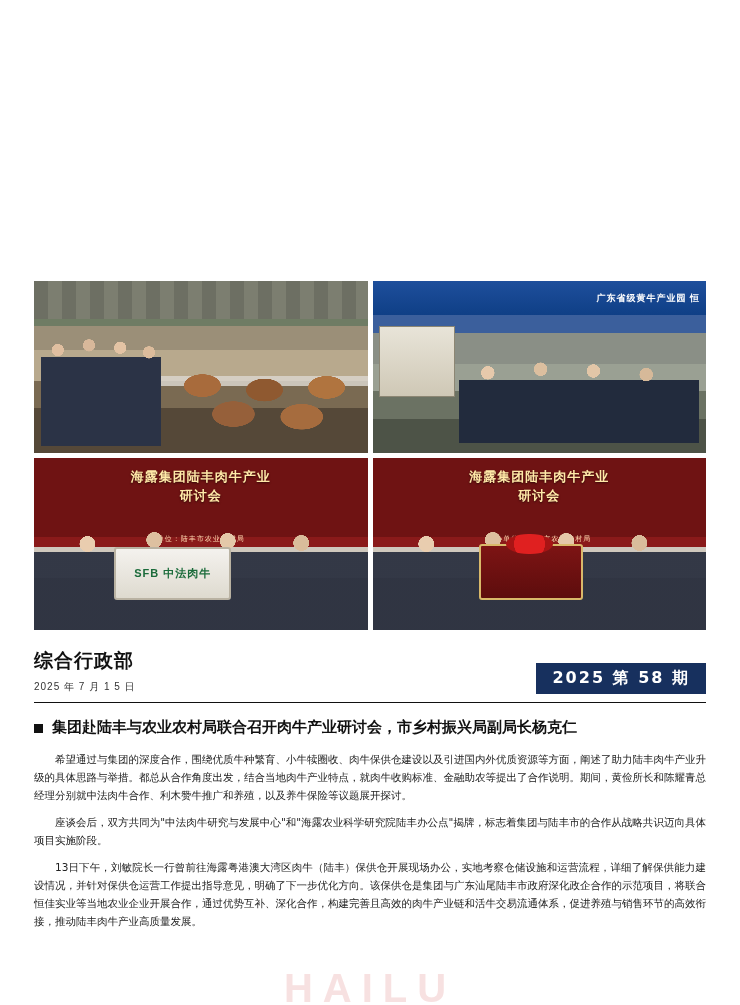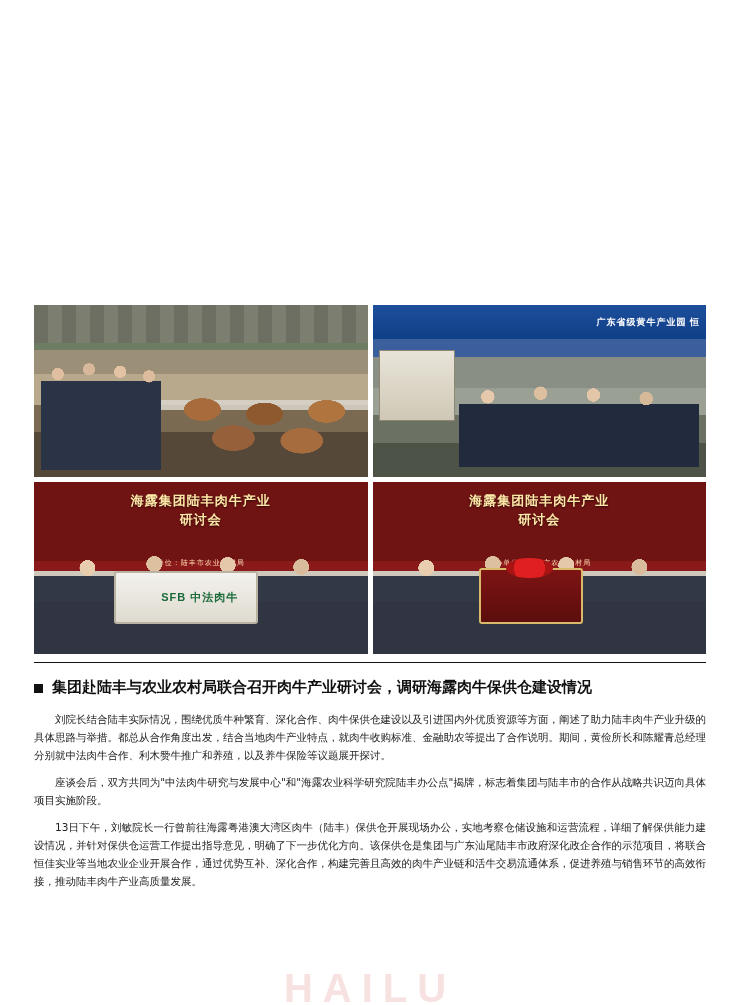--- a/index.html
+++ b/index.html
@@ -7,21 +7,20 @@
     width:740px;height:1005px;
     background:#ffffff;
     font-family:"Liberation Sans","DejaVu Sans",sans-serif;
     position:relative;
     overflow:hidden;
   }
   .page{
     position:absolute;inset:0;
     padding:28px 34px 0 34px;
     box-sizing:border-box;
-    margin-top:24px;
   }
 
   
   .photos{width:672px;}
   .photo{
     position:relative;overflow:hidden;
     background:#2b2b2b;
   }
 
   .row1{height:248px;margin-bottom:5px;}
@@ -120,21 +119,21 @@
       radial-gradient(circle 13px at 16% 14%, #e9cdaf 0 60%, transparent 62%),
       radial-gradient(circle 13px at 36% 10%, #ddc0a0 0 60%, transparent 62%),
       radial-gradient(circle 13px at 58% 11%, #e4c8a9 0 60%, transparent 62%),
       radial-gradient(circle 13px at 80% 13%, #d9bc9b 0 60%, transparent 62%),
       linear-gradient(transparent 0 22%, rgba(38,44,60,.92) 22% 100%);
   }
   .p4 .plaque{
     position:absolute;left:24%;top:52%;width:34%;height:28%;
     background:linear-gradient(#f4f2ee,#dedacf);
     border:2px solid #b9b2a2;border-radius:3px;
-    display:flex;align-items:center;justify-content:center;padding-left:27px;
+    display:flex;align-items:center;justify-content:center;
   }
   .p4 .plaque .logo{
     color:#1b6b3a;font-weight:bold;font-size:11px;letter-spacing:1px;
   }
   .p5 .plaque{
     position:absolute;left:32%;top:50%;width:30%;height:30%;
     background:linear-gradient(#7d1414,#5d0d0d);
     border:2px solid #d9b96a;border-radius:3px;
   }
   .p5 .ribbon{
@@ -232,27 +231,34 @@
         </div>
         <div class="sub">主办单位：陆丰市农业农村局</div>
         <div class="figs"></div>
         <div class="plaque"></div>
         <div class="ribbon"></div>
       </div>
     </div>
 
   </div>
 
+  <div class="masthead">
+    <div class="mh-left">
+      <div class="dept">综合行政部</div>
+      <div class="date">2025 年 7 月 1 5 日</div>
+    </div>
+    <div class="issue">2025  第 58 期</div>
+  </div>
   <div class="rule"></div>
 
   <div class="headline">
     <span class="bullet"></span>
-    <h1>集团赴陆丰与农业农村局联合召开肉牛产业研讨会，调研海露肉牛保供仓建设情况</h1>
+    <h1>集团赴陆丰与农业农村局联合召开肉牛产业研讨会，市乡村振兴局副局长杨克仁</h1>
   </div>
 
   <div class="body">
-    <p>刘院长结合陆丰实际情况，围绕优质牛种繁育、深化合作、肉牛保供仓建设以及引进国内外优质资源等方面，阐述了助力陆丰肉牛产业升级的具体思路与举措。都总从合作角度出发，结合当地肉牛产业特点，就肉牛收购标准、金融助农等提出了合作说明。期间，黄俭所长和陈耀青总经理分别就中法肉牛合作、利木赞牛推广和养殖，以及养牛保险等议题展开探讨。</p>
+    <p>希望通过与集团的深度合作，围绕优质牛种繁育、小牛犊圈收、肉牛保供仓建设以及引进国内外优质资源等方面，阐述了助力陆丰肉牛产业升级的具体思路与举措。都总从合作角度出发，结合当地肉牛产业特点，就肉牛收购标准、金融助农等提出了合作说明。期间，黄俭所长和陈耀青总经理分别就中法肉牛合作、利木赞牛推广和养殖，以及养牛保险等议题展开探讨。</p>
     <p>座谈会后，双方共同为"中法肉牛研究与发展中心"和"海露农业科学研究院陆丰办公点"揭牌，标志着集团与陆丰市的合作从战略共识迈向具体项目实施阶段。</p>
     <p>13日下午，刘敏院长一行曾前往海露粤港澳大湾区肉牛（陆丰）保供仓开展现场办公，实地考察仓储设施和运营流程，详细了解保供能力建设情况，并针对保供仓运营工作提出指导意见，明确了下一步优化方向。该保供仓是集团与广东汕尾陆丰市政府深化政企合作的示范项目，将联合恒佳实业等当地农业企业开展合作，通过优势互补、深化合作，构建完善且高效的肉牛产业链和活牛交易流通体系，促进养殖与销售环节的高效衔接，推动陆丰肉牛产业高质量发展。</p>
   </div>
 
   <div class="watermark">HAILU</div>
 </div>
 
 </body></html>

